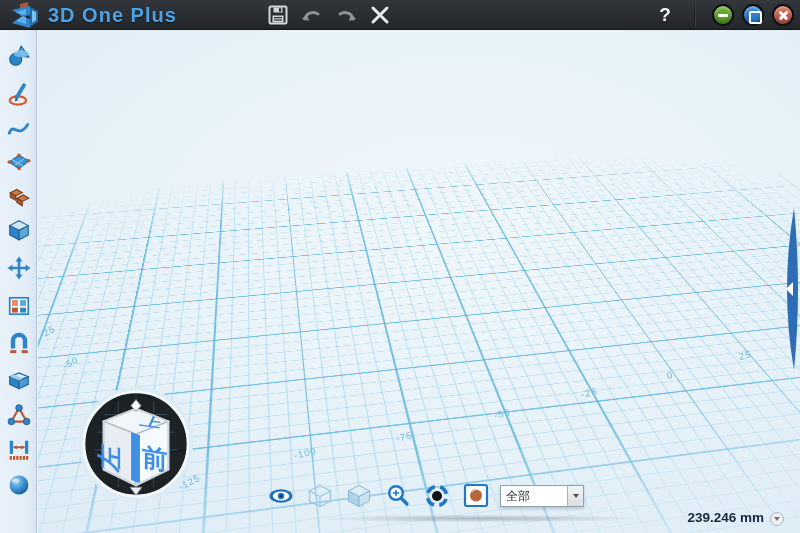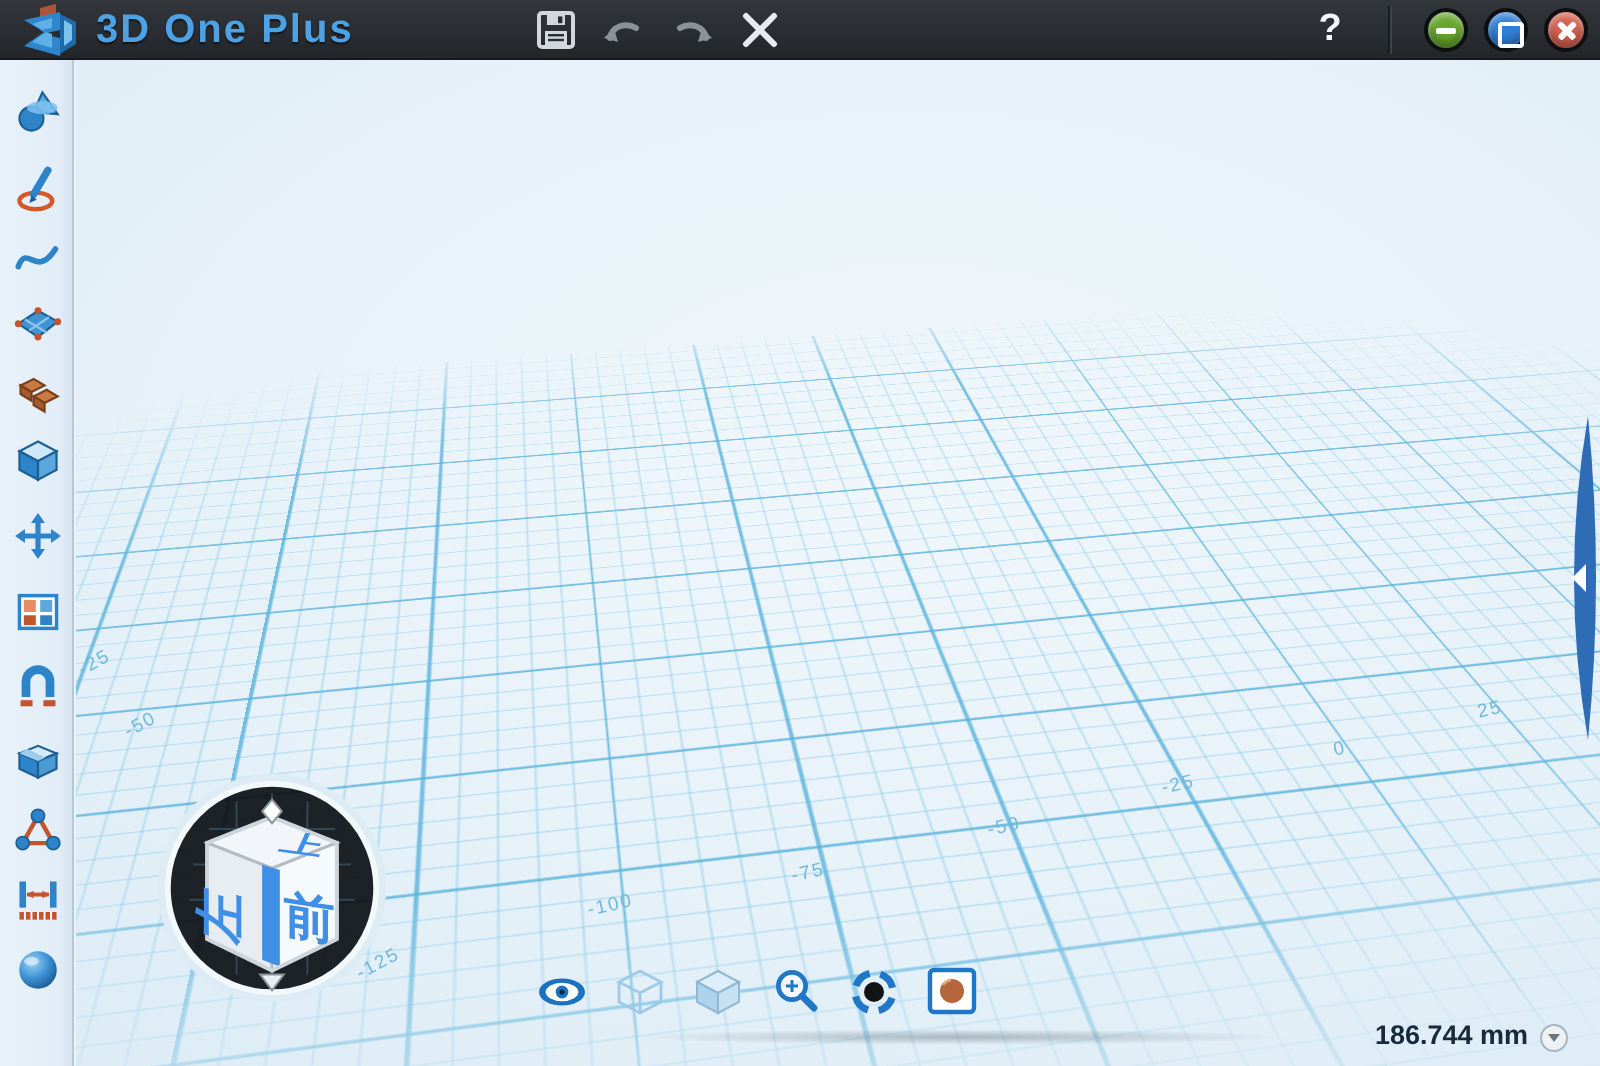--- a/index.html
+++ b/index.html
@@ -338,22 +338,28 @@
           <circle cx="14" cy="14" r="5" fill="#101417"></circle>
         </svg>
       </div>
       <div class="vtool-btn">
         <svg width="28" height="26" viewBox="0 0 28 26">
           <rect x="3" y="2" width="22" height="21" rx="2" fill="#ffffff" stroke="#2077c8" stroke-width="2.2"></rect>
           <circle cx="14" cy="12.5" r="6" fill="#b5663c"></circle>
           <path d="M9.5,9.5 a6,6 0 0 1 4,-2.6" stroke="#e0a884" stroke-width="1.4" fill="none"></path>
         </svg>
       </div>
+      <div class="combo">
+        <span class="combo-text">全部</span>
+        <div class="combo-btn">
+          <div class="caret"></div>
+        </div>
+      </div>
     </div>
     <div class="tool-shadow"></div>
 
-    <div class="status">186.744 mm</div>
+    <div class="status">239.246 mm</div>
     <div class="status-drop">
       <div class="caret-sm"></div>
     </div>
   </div>
 
 </div>
 
 </body></html>

